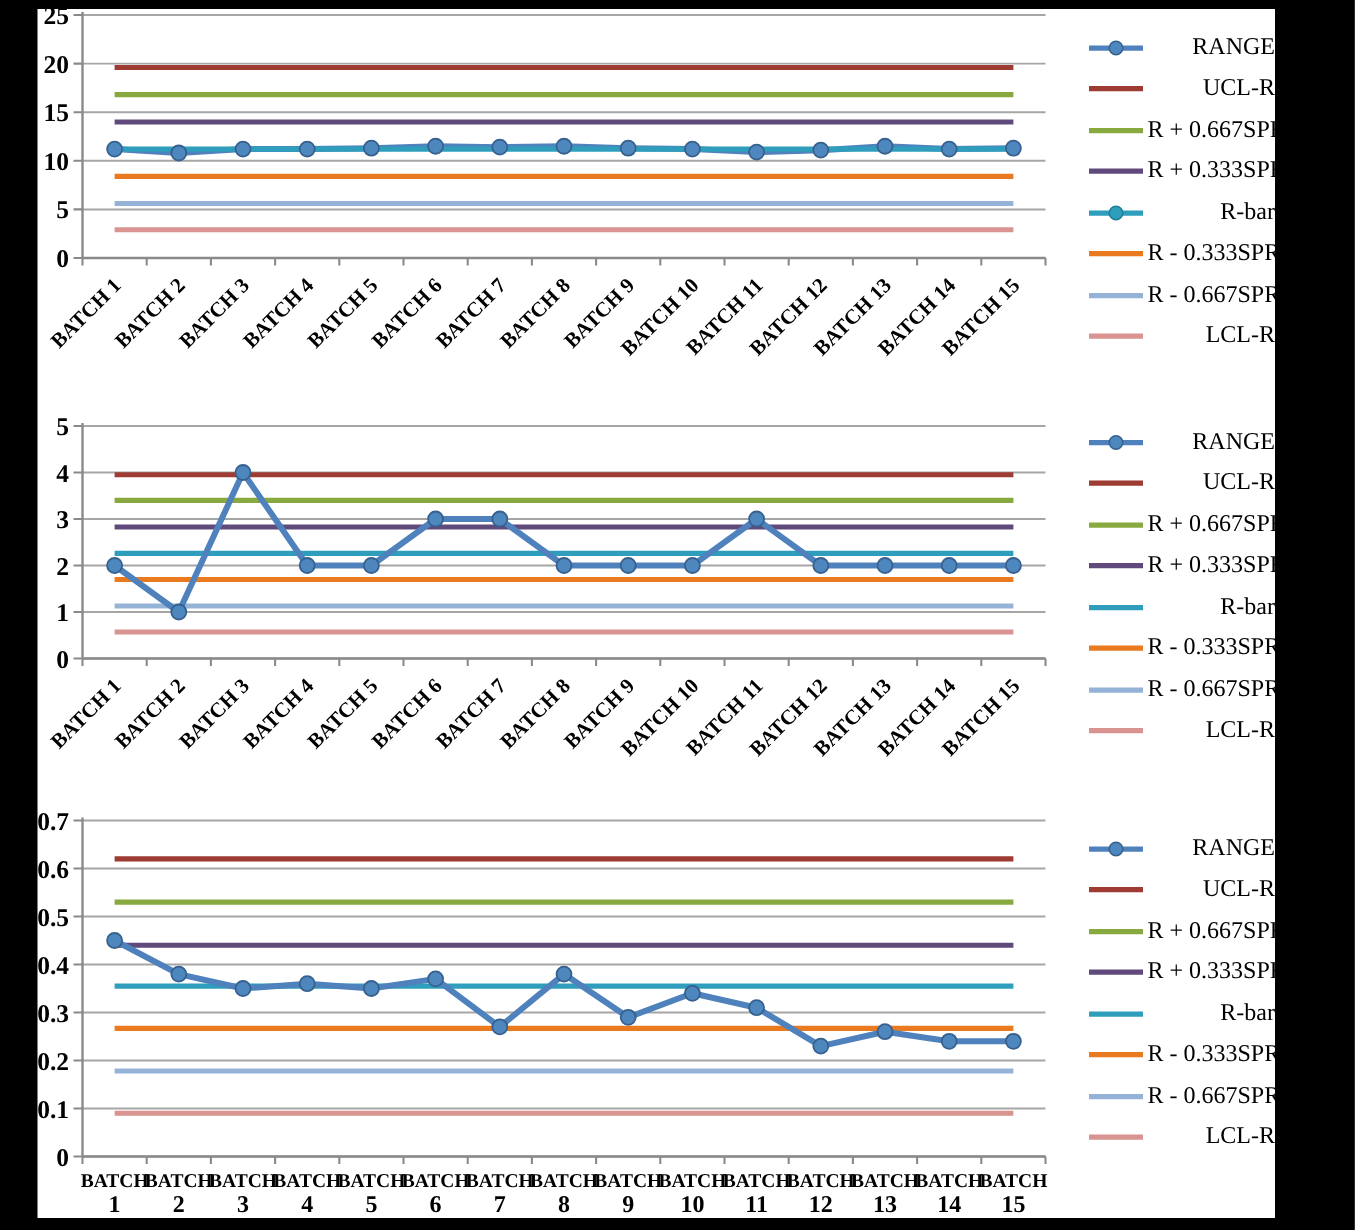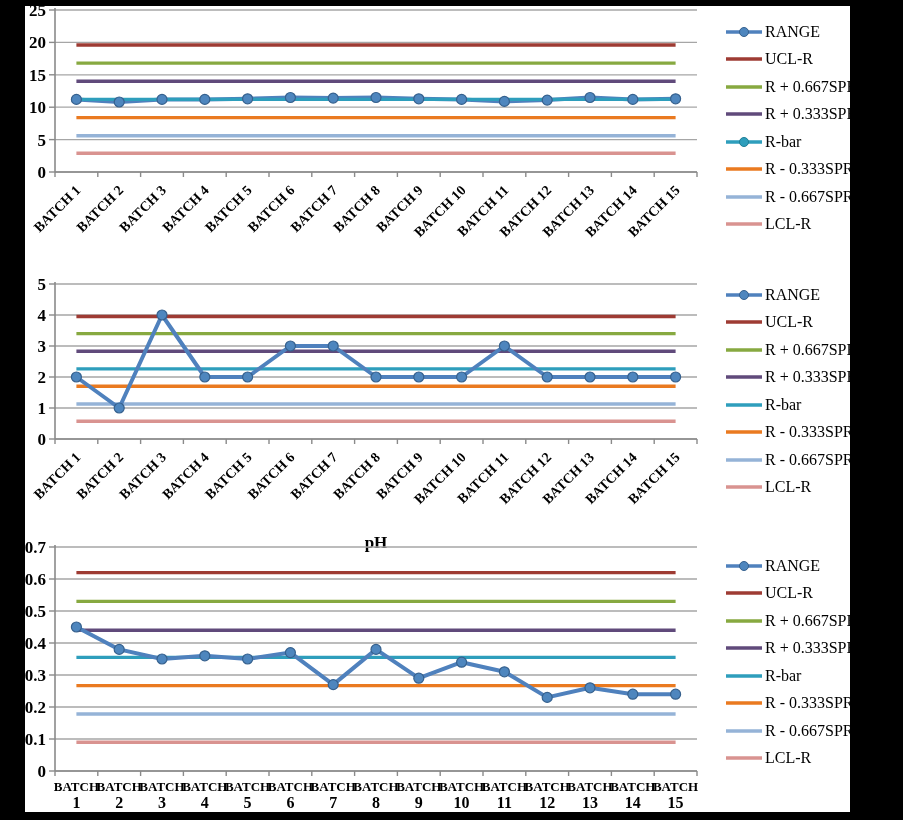--- a/index.html
+++ b/index.html
@@ -12,21 +12,21 @@
   .row-2{top:524px;height:282px;}
   .chart-svg{position:absolute;left:0;top:0;display:block;}
   .chart-title{position:absolute;left:0;width:702px;text-align:center;
                font-size:17px;font-weight:600;color:#000;}
   .title-1{top:4px;}
   .title-2{top:3px;}
   .legend{position:absolute;left:700px;width:125px;display:flex;flex-direction:column;}
   .legend-0{top:12px;}
   .legend-1{top:25px;}
   .legend-2{top:22px;}
-  .legend-item{height:27.5px;display:flex;align-items:center;gap:2px;}
+  .legend-item{height:27.5px;display:flex;align-items:center;gap:2px;justify-content:space-between;}
   .legend-item svg{flex:0 0 auto;display:block;}
   .legend-label{font-size:16px;font-weight:500;color:#000;white-space:nowrap;line-height:1;}
   text.ytick{font-family:"Liberation Serif",serif;font-size:17px;font-weight:700;fill:#000;}
   text.xtick{font-family:"Liberation Serif",serif;font-size:14px;font-weight:700;fill:#000;}
   text.xtick2{font-family:"Liberation Serif",serif;font-size:13px;font-weight:700;fill:#000;}
   text.xtick2n{font-family:"Liberation Serif",serif;font-size:16px;font-weight:700;fill:#000;}
 </style>
 </head>
 <body>
 
@@ -308,21 +308,20 @@
           <div class="legend-item">
             <svg width="38" height="12">
               <line x1="1" x2="37" y1="6" y2="6" stroke="#D99390" stroke-width="3.5"></line>
             </svg>
             <span class="legend-label">LCL-R</span>
           </div>
         </div>
     </section>
 
     <section class="chart-row row-2">
-      <div class="chart-title title-2">pH</div>
       <svg class="chart-svg" width="702" height="282" viewBox="0 0 702 282">
           <g>
             <line x1="30" x2="672" y1="241" y2="241" stroke="#a6a6a6" stroke-width="1.3"></line>
             <line x1="24" x2="30" y1="241" y2="241" stroke="#8a8a8a" stroke-width="1.4"></line>
             <line x1="30" x2="672" y1="209" y2="209" stroke="#a6a6a6" stroke-width="1.3"></line>
             <line x1="24" x2="30" y1="209" y2="209" stroke="#8a8a8a" stroke-width="1.4"></line>
             <line x1="30" x2="672" y1="177" y2="177" stroke="#a6a6a6" stroke-width="1.3"></line>
             <line x1="24" x2="30" y1="177" y2="177" stroke="#8a8a8a" stroke-width="1.4"></line>
             <line x1="30" x2="672" y1="145" y2="145" stroke="#a6a6a6" stroke-width="1.3"></line>
             <line x1="24" x2="30" y1="145" y2="145" stroke="#8a8a8a" stroke-width="1.4"></line>

